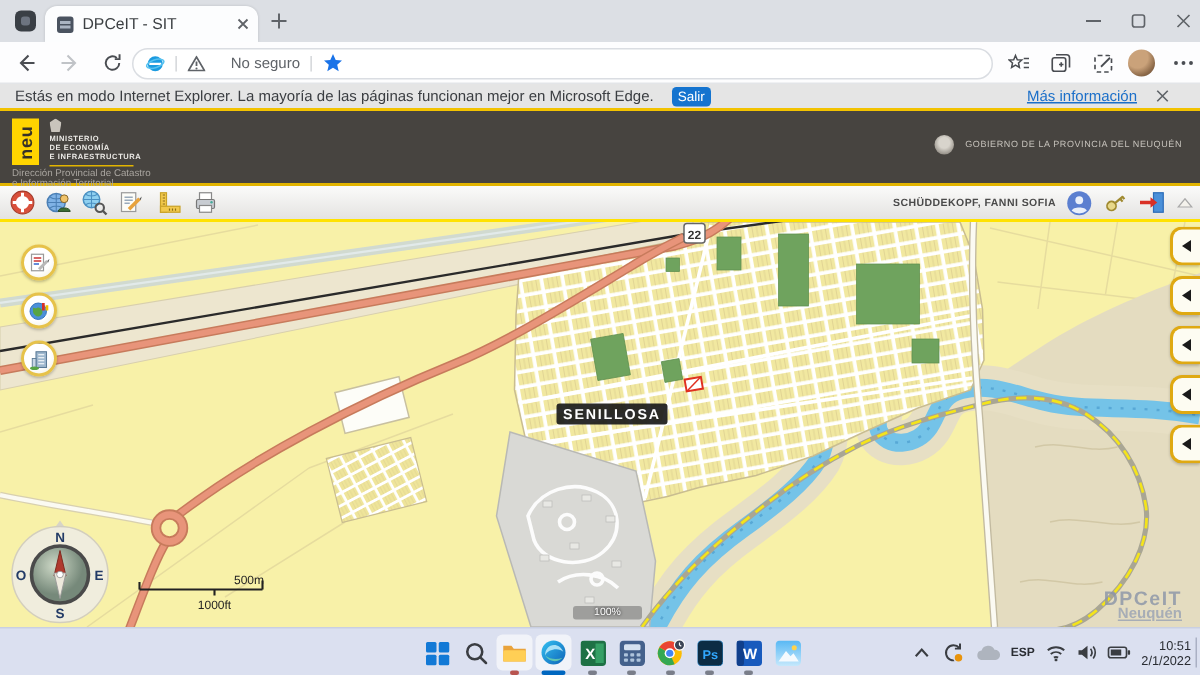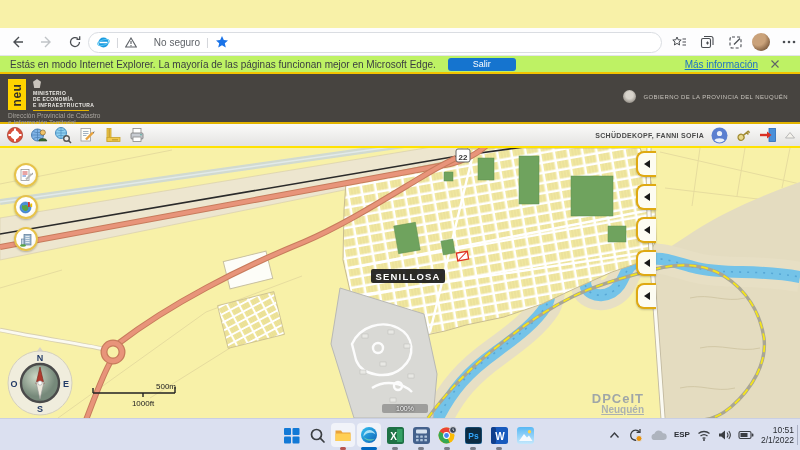--- a/index.html
+++ b/index.html
@@ -20,23 +20,23 @@
   
   .navbar { position:absolute; left:0; top:28px; width:800px; height:28px; background:#fdfdfe; border-bottom:1px solid #e3e5e8; }
   .nav-ic { position:absolute; top:7px; }
   .addr { position:absolute; left:88px; top:3.5px; width:574px; height:21px; background:#fff; border:1px solid #dadde2; border-radius:11px; display:flex; align-items:center; padding:0 8px; }
   .addr .sep { color:#d0d3d7; font-size:11px; margin:0 6px; }
   .addr .nosec { font-size:10px; color:#5f6368;padding-left:12px; }
   .addr .url { font-size:10.5px; color:#202124; flex:1; white-space:nowrap; overflow:hidden;}
   .avatar18 { width:18px; height:18px; border-radius:50%; background:radial-gradient(circle at 35% 30%, #caa27a 0 40%, #8d6a4a 70%, #5e4630); }
 
   
-  .banner { position:absolute; left:0; top:56px; width:800px; height:16px; background:#bef264; display:flex; align-items:center; }
+  .banner { position:absolute; left:0; top:56px; width:800px; height:16px; background:#e5e5e5; display:flex; align-items:center; }
   .banner-text { font-size:10px; color:#3a3d41; margin-left:10px; }
-  .salir { margin-left:12px; background:#1574cf; color:#fff; font-size:9px; border:none; border-radius:3px; padding:2px 25px; line-height:1; cursor:pointer;}
+  .salir { margin-left:12px; background:#1574cf; color:#fff; font-size:9px; border:none; border-radius:3px; padding:2px 4px; line-height:1; cursor:pointer;}
   .masinfo { position:absolute; right:42px; font-size:10px; color:#1b6fc9; text-decoration:underline; }
 
   
   .site-header { position:absolute; left:0; top:72px; width:800px; height:52px; background:#474440; border-top:2px solid #f2c200; border-bottom:2px solid #e2b400; }
   .neu-logo { position:absolute; left:8px; top:5px; width:18px; height:31px; background:#ffd400; display:flex; align-items:center; justify-content:center; }
   .neu-logo span { transform:rotate(-90deg); font-weight:bold; font-size:12px; color:#353028; letter-spacing:.5px; }
   .ministry { position:absolute; left:33px; top:5px; }
   .ministry .emblem { width:8px; height:9px; background:#c9c4bc; clip-path:polygon(50% 0,100% 30%,85% 100%,15% 100%,0 30%); margin-bottom:2px;}
   .ministry .l { font-size:5px; font-weight:bold; color:#eceae6; letter-spacing:.4px; line-height:6px; }
   .ministry .rule { width:56px; height:1px; background:#e2b400; margin-top:2px; }
@@ -45,21 +45,21 @@
   .gov-emblem { width:13px; height:13px; border-radius:50%; background:radial-gradient(circle at 50% 40%, #d8d4cc 0 35%, #8f8a82 80%); margin-right:7px; }
   .gov-text { font-size:6px; color:#c6c2bb; letter-spacing:.4px; }
 
   
   .apptoolbar { position:absolute; left:0; top:124px; width:800px; height:24px; background:linear-gradient(#fbfbfa,#e4e3e1); border-bottom:2px solid #ffe200; }
   .tool-btn { position:absolute; top:2px; width:18px; height:18px; cursor:pointer; }
   .userblock { position:absolute; right:4px; top:0; height:22px; display:flex; align-items:center; gap:7px; }
   .username { font-size:7px; font-weight:bold; color:#4a4a4a; letter-spacing:.3px; }
 
   
-  .map { position:absolute; left:0; top:148px; width:656px; height:270px; }
+  .map { position:absolute; left:0; top:148px; width:800px; height:270px; }
   .map svg.base { position:absolute; left:0; top:0; }
   .round-btn { position:absolute; left:14px; width:24px; height:24px; border-radius:50%; background:radial-gradient(circle at 40% 35%, #ffffff 0 55%, #efecd8); border:2px solid #e6c24a; box-shadow:0 1px 2px rgba(0,0,0,.25); display:flex; align-items:center; justify-content:center; cursor:pointer;}
   .side-tab { position:absolute; right:0; width:20px; height:26px; background:#fdfcf2; border:2px solid #dfa912; border-right:none; border-radius:8px 0 0 8px; display:flex; align-items:center; justify-content:center; cursor:pointer; box-shadow:0 1px 2px rgba(0,0,0,.2);}
   .side-tab .arr { width:0; height:0; border-top:4px solid transparent; border-bottom:4px solid transparent; border-right:6px solid #1a1a1a; }
   .coord-wrap { position:absolute; left:0; top:249px; width:810px; text-align:center; pointer-events:none;}
   .coord-zoom { display:inline-block; background:rgba(110,110,110,.55); color:#fff; font-size:7px; padding:1px 14px; border-radius:2px; text-shadow:0 0 2px #000;}
   .coord-main { display:inline-block; background:rgba(110,110,110,.55); color:#fff; font-size:7.5px; padding:1px 6px; border-radius:2px; text-shadow:0 0 2px #000; margin-top:1px;}
   .watermark { position:absolute; right:12px; top:244px; text-align:right; pointer-events:none;}
   .wm1 { font-size:13px; font-weight:bold; color:#8a94a8; opacity:.8; letter-spacing:1px; line-height:13px;padding-left:46px;}
   .wm2 { font-size:10px; font-weight:bold; color:#98a2b4; opacity:.8; line-height:9px;text-decoration:underline;}
@@ -74,20 +74,42 @@
   .tray { position:absolute; right:6px; top:0; height:31px; display:flex; align-items:center; gap:7px; }
   .tray .lang { font-size:8px; font-weight:bold; color:#2a2d33; }
   .clock { font-size:8.5px; color:#2a2d33; text-align:right; line-height:10px; }
   .desk-sliver { position:absolute; right:0; top:6px; width:3px; height:20px; border-left:1px solid #aab0c4;}
 </style>
 </head>
 <body>
 
 <div class="screen">
 
+  <div class="tabstrip">
+    <div class="win-icon"></div>
+    <div class="tab">
+      <div class="tab-favicon"></div>
+      <div class="tab-title">DPCeIT - SIT</div>
+      <svg width="8" height="8">
+          <path d="M1,1 L7,7 M7,1 L1,7" stroke="#5f6368" stroke-width="1.2"></path>
+        </svg>
+    </div>
+    <svg class="newtab" width="12" height="12">
+        <path d="M6,1 V11 M1,6 H11" stroke="#5f6368" stroke-width="1.3"></path>
+      </svg>
+    <svg class="wctrl" style="left:722px" width="14" height="14">
+        <path d="M2,7 H12" stroke="#5f6368" stroke-width="1.2"></path>
+      </svg>
+    <svg class="wctrl" style="left:752px" width="14" height="14">
+        <rect x="3" y="3" width="8" height="8" rx="1.5" fill="none" stroke="#5f6368" stroke-width="1.1"></rect>
+      </svg>
+    <svg class="wctrl" style="left:782px" width="14" height="14">
+        <path d="M3,3 L11,11 M11,3 L3,11" stroke="#5f6368" stroke-width="1.1"></path>
+      </svg>
+  </div>
 
   <div class="navbar">
     <svg class="nav-ic" style="left:10px" width="14" height="14">
         <path d="M9,2 L4,7 L9,12 M4,7 H13" stroke="#4a4d52" stroke-width="1.4" fill="none"></path>
       </svg>
     <svg class="nav-ic" style="left:40px" width="14" height="14">
         <path d="M5,2 L10,7 L5,12 M10,7 H1" stroke="#c0c3c7" stroke-width="1.4" fill="none"></path>
       </svg>
     <svg class="nav-ic" style="left:68px" width="14" height="14">
         <path d="M11.5,7 a4.5,4.5 0 1 1 -1.6,-3.4" stroke="#4a4d52" stroke-width="1.3" fill="none"></path>

